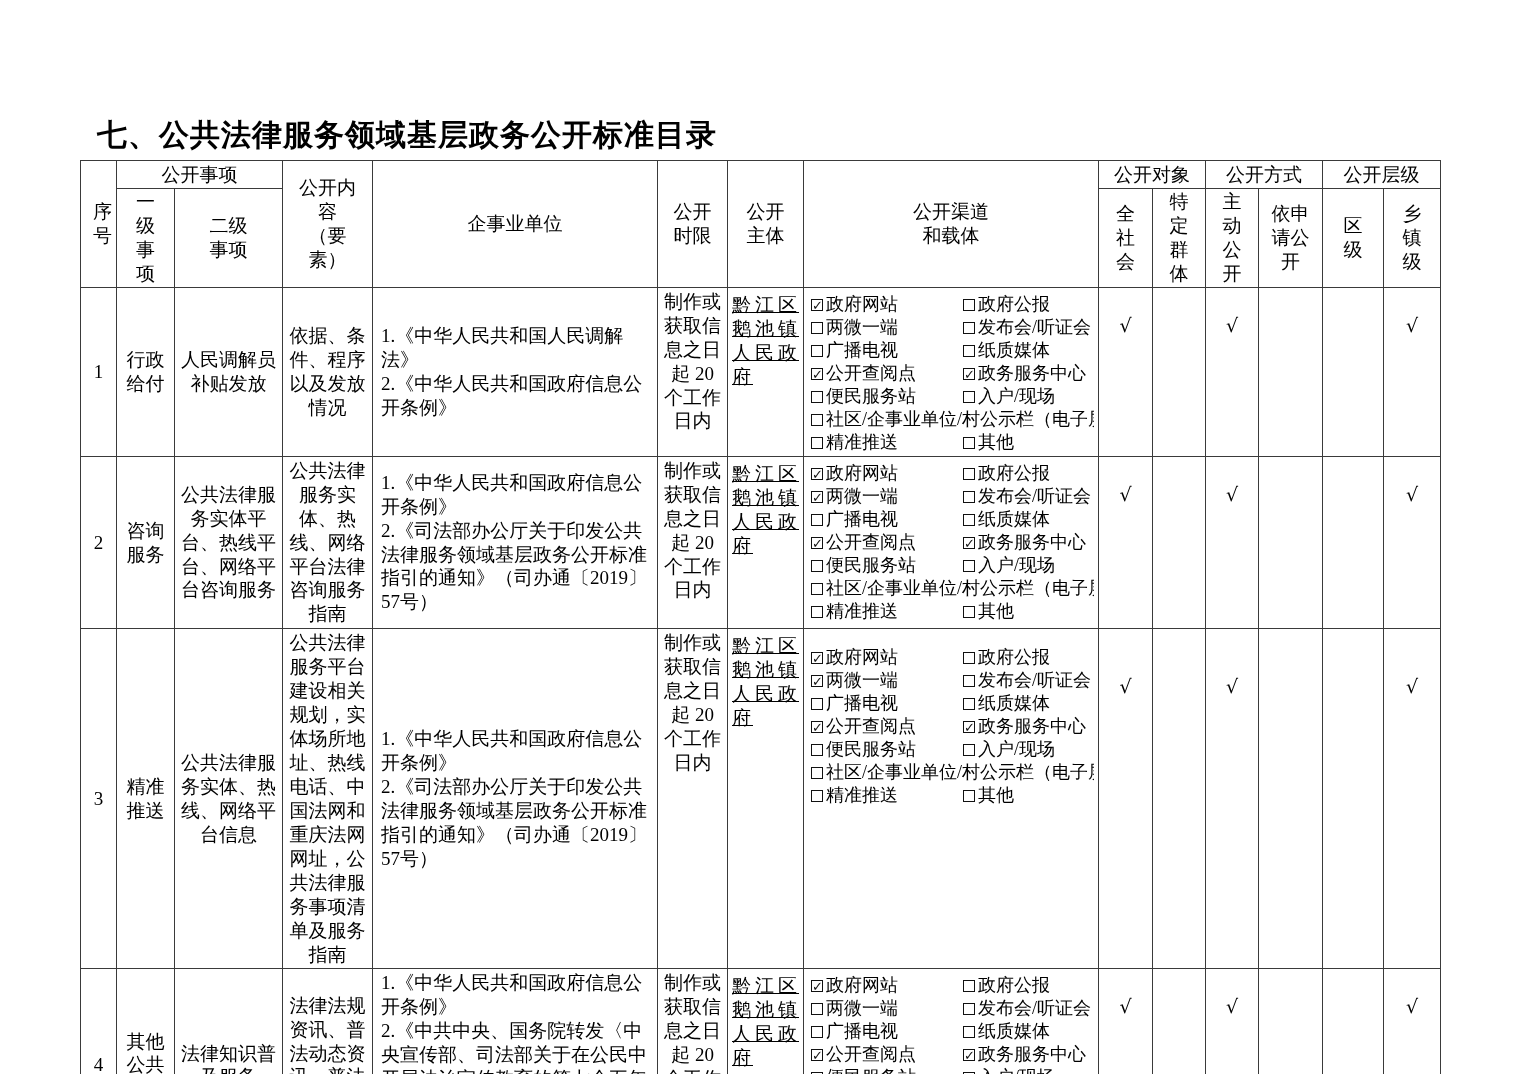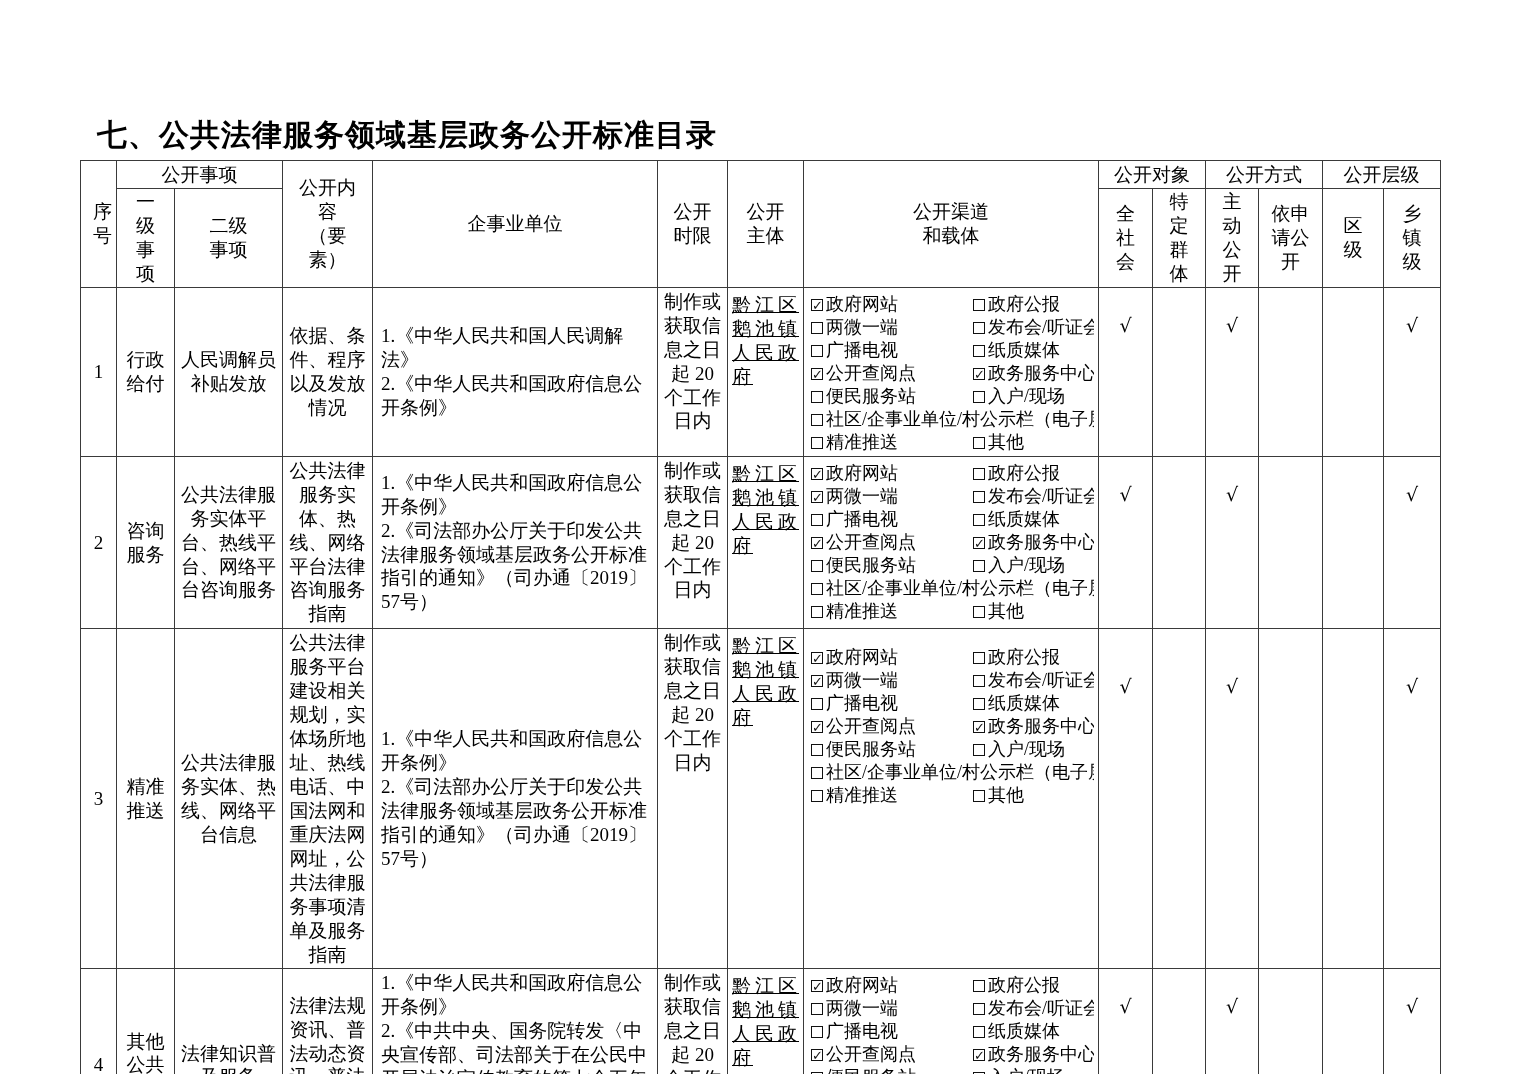--- a/index.html
+++ b/index.html
@@ -33,21 +33,21 @@
   td.basis{text-align:left;vertical-align:middle;padding:2px 6px 2px 8px;}
   td.basis .basis-inner{white-space:pre-line;}
   tr.r4 td.basis{vertical-align:top;}
   tr.r4 .basis-inner{max-height:188px;overflow:hidden;}
   td.subject{vertical-align:top;text-align:justify;padding:5px 4px;letter-spacing:2px;text-decoration:underline;}
   td.timelimit{vertical-align:top;}
   td.chcell{vertical-align:top;padding:5px 4px 2px 7px;text-align:left;}
   tr.r3 td.chcell{padding-top:17px;}
   .channel-grid{
     display:grid;grid-template-columns:150px auto;
-    column-gap:12px;font-size:18px;line-height:23px;
+    column-gap:2px;font-size:18px;line-height:23px;
   }
   .ch{white-space:nowrap;overflow:hidden;}
   .ch.wide{grid-column:1 / -1;}
   .cb{
     display:inline-block;width:12px;height:12px;box-sizing:border-box;
     border:1.6px solid #111;margin-right:3px;position:relative;
     vertical-align:-1px;background:#fff;
   }
   .cb[data-checked="true"]::after{
     content:"\2713";position:absolute;left:0px;top:-6px;

